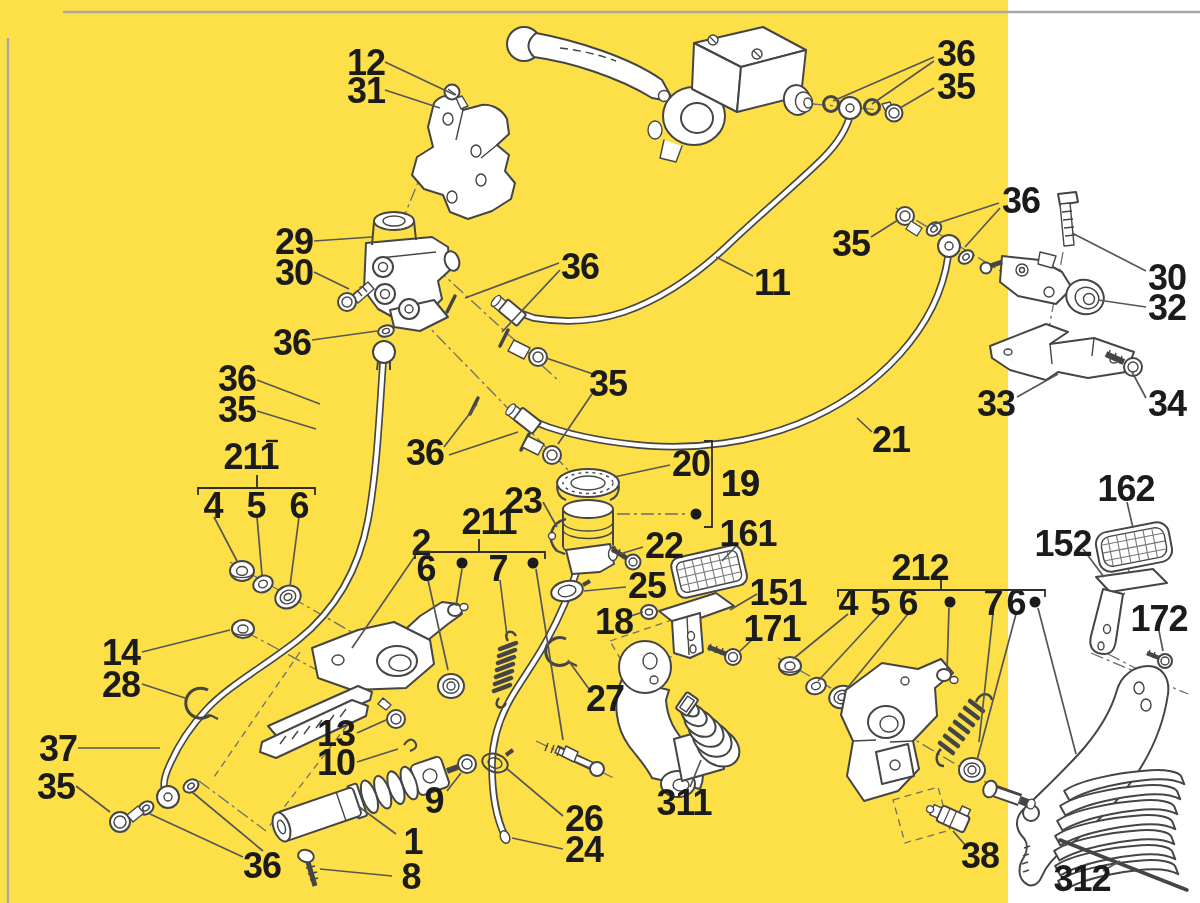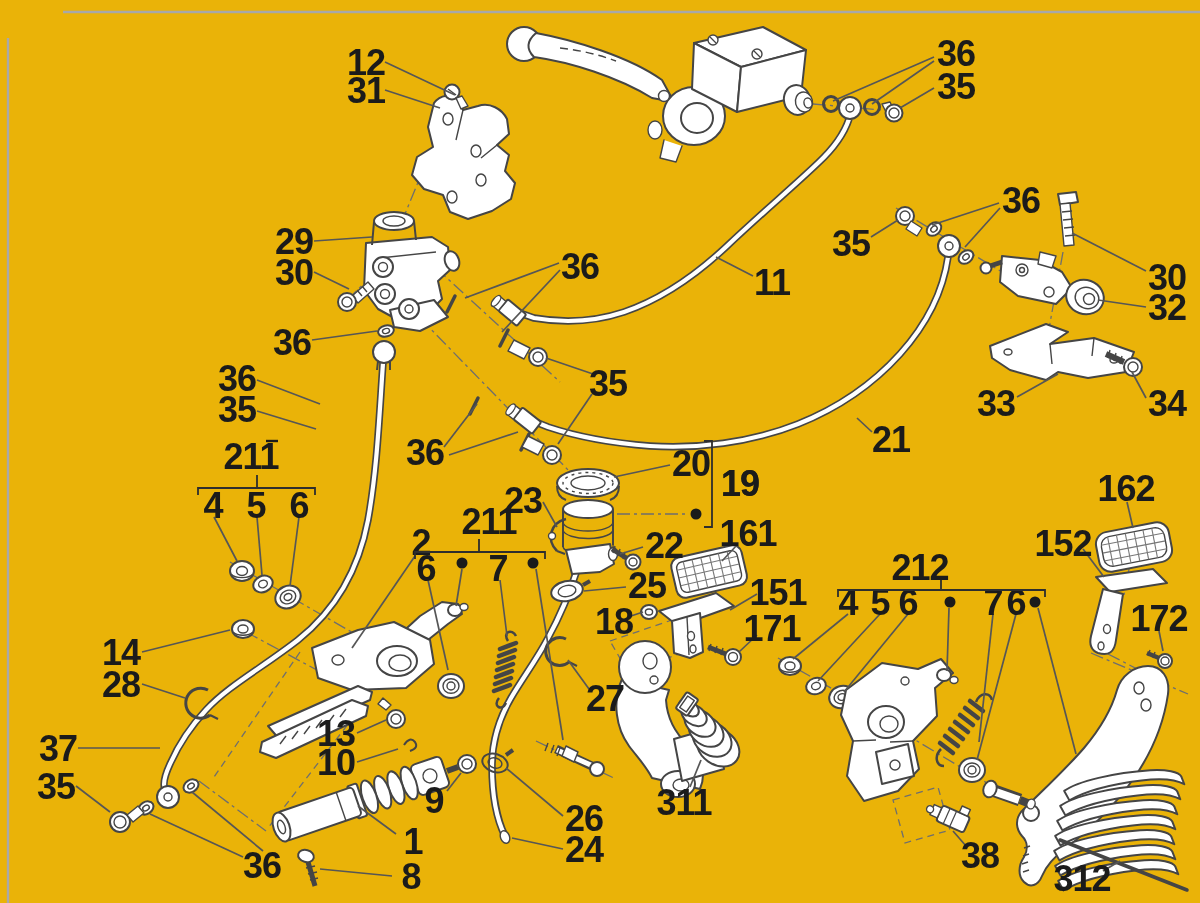--- a/index.html
+++ b/index.html
@@ -1,17 +1,17 @@
 <!DOCTYPE html>
 <html><head>
 <meta charset="utf-8">
 <style>
   html,body{margin:0;padding:0;background:#fff;}
   body{width:1200px;height:903px;overflow:hidden;font-family:"Liberation Sans",sans-serif;}
-  .stage{position:relative;width:1200px;height:903px;background:#eab308;}
+  .stage{position:relative;width:1008px;height:903px;background:#fde047;}
   svg{position:absolute;left:0;top:0;}
   .art{stroke:#454545;stroke-width:2;fill:#fff;stroke-linejoin:round;stroke-linecap:round;}
   .nf{fill:none;}
   .fine{stroke-width:1.4;}
   .tube-o{fill:none;stroke:#454545;stroke-width:7.5;}
   .tube-i{fill:none;stroke:#fff;stroke-width:4.2;}
   .tick{stroke:#454545;stroke-width:3.5;stroke-linecap:round;fill:none;}
   .coil{stroke:#454545;stroke-width:4.5;stroke-linecap:round;fill:none;}
   .phantom{fill:none;stroke:#6e6e6e;stroke-width:1.3;stroke-dasharray:13 4 3 4;}
   .dashed{fill:none;stroke:#6e6e6e;stroke-width:1.3;stroke-dasharray:7 5;}

